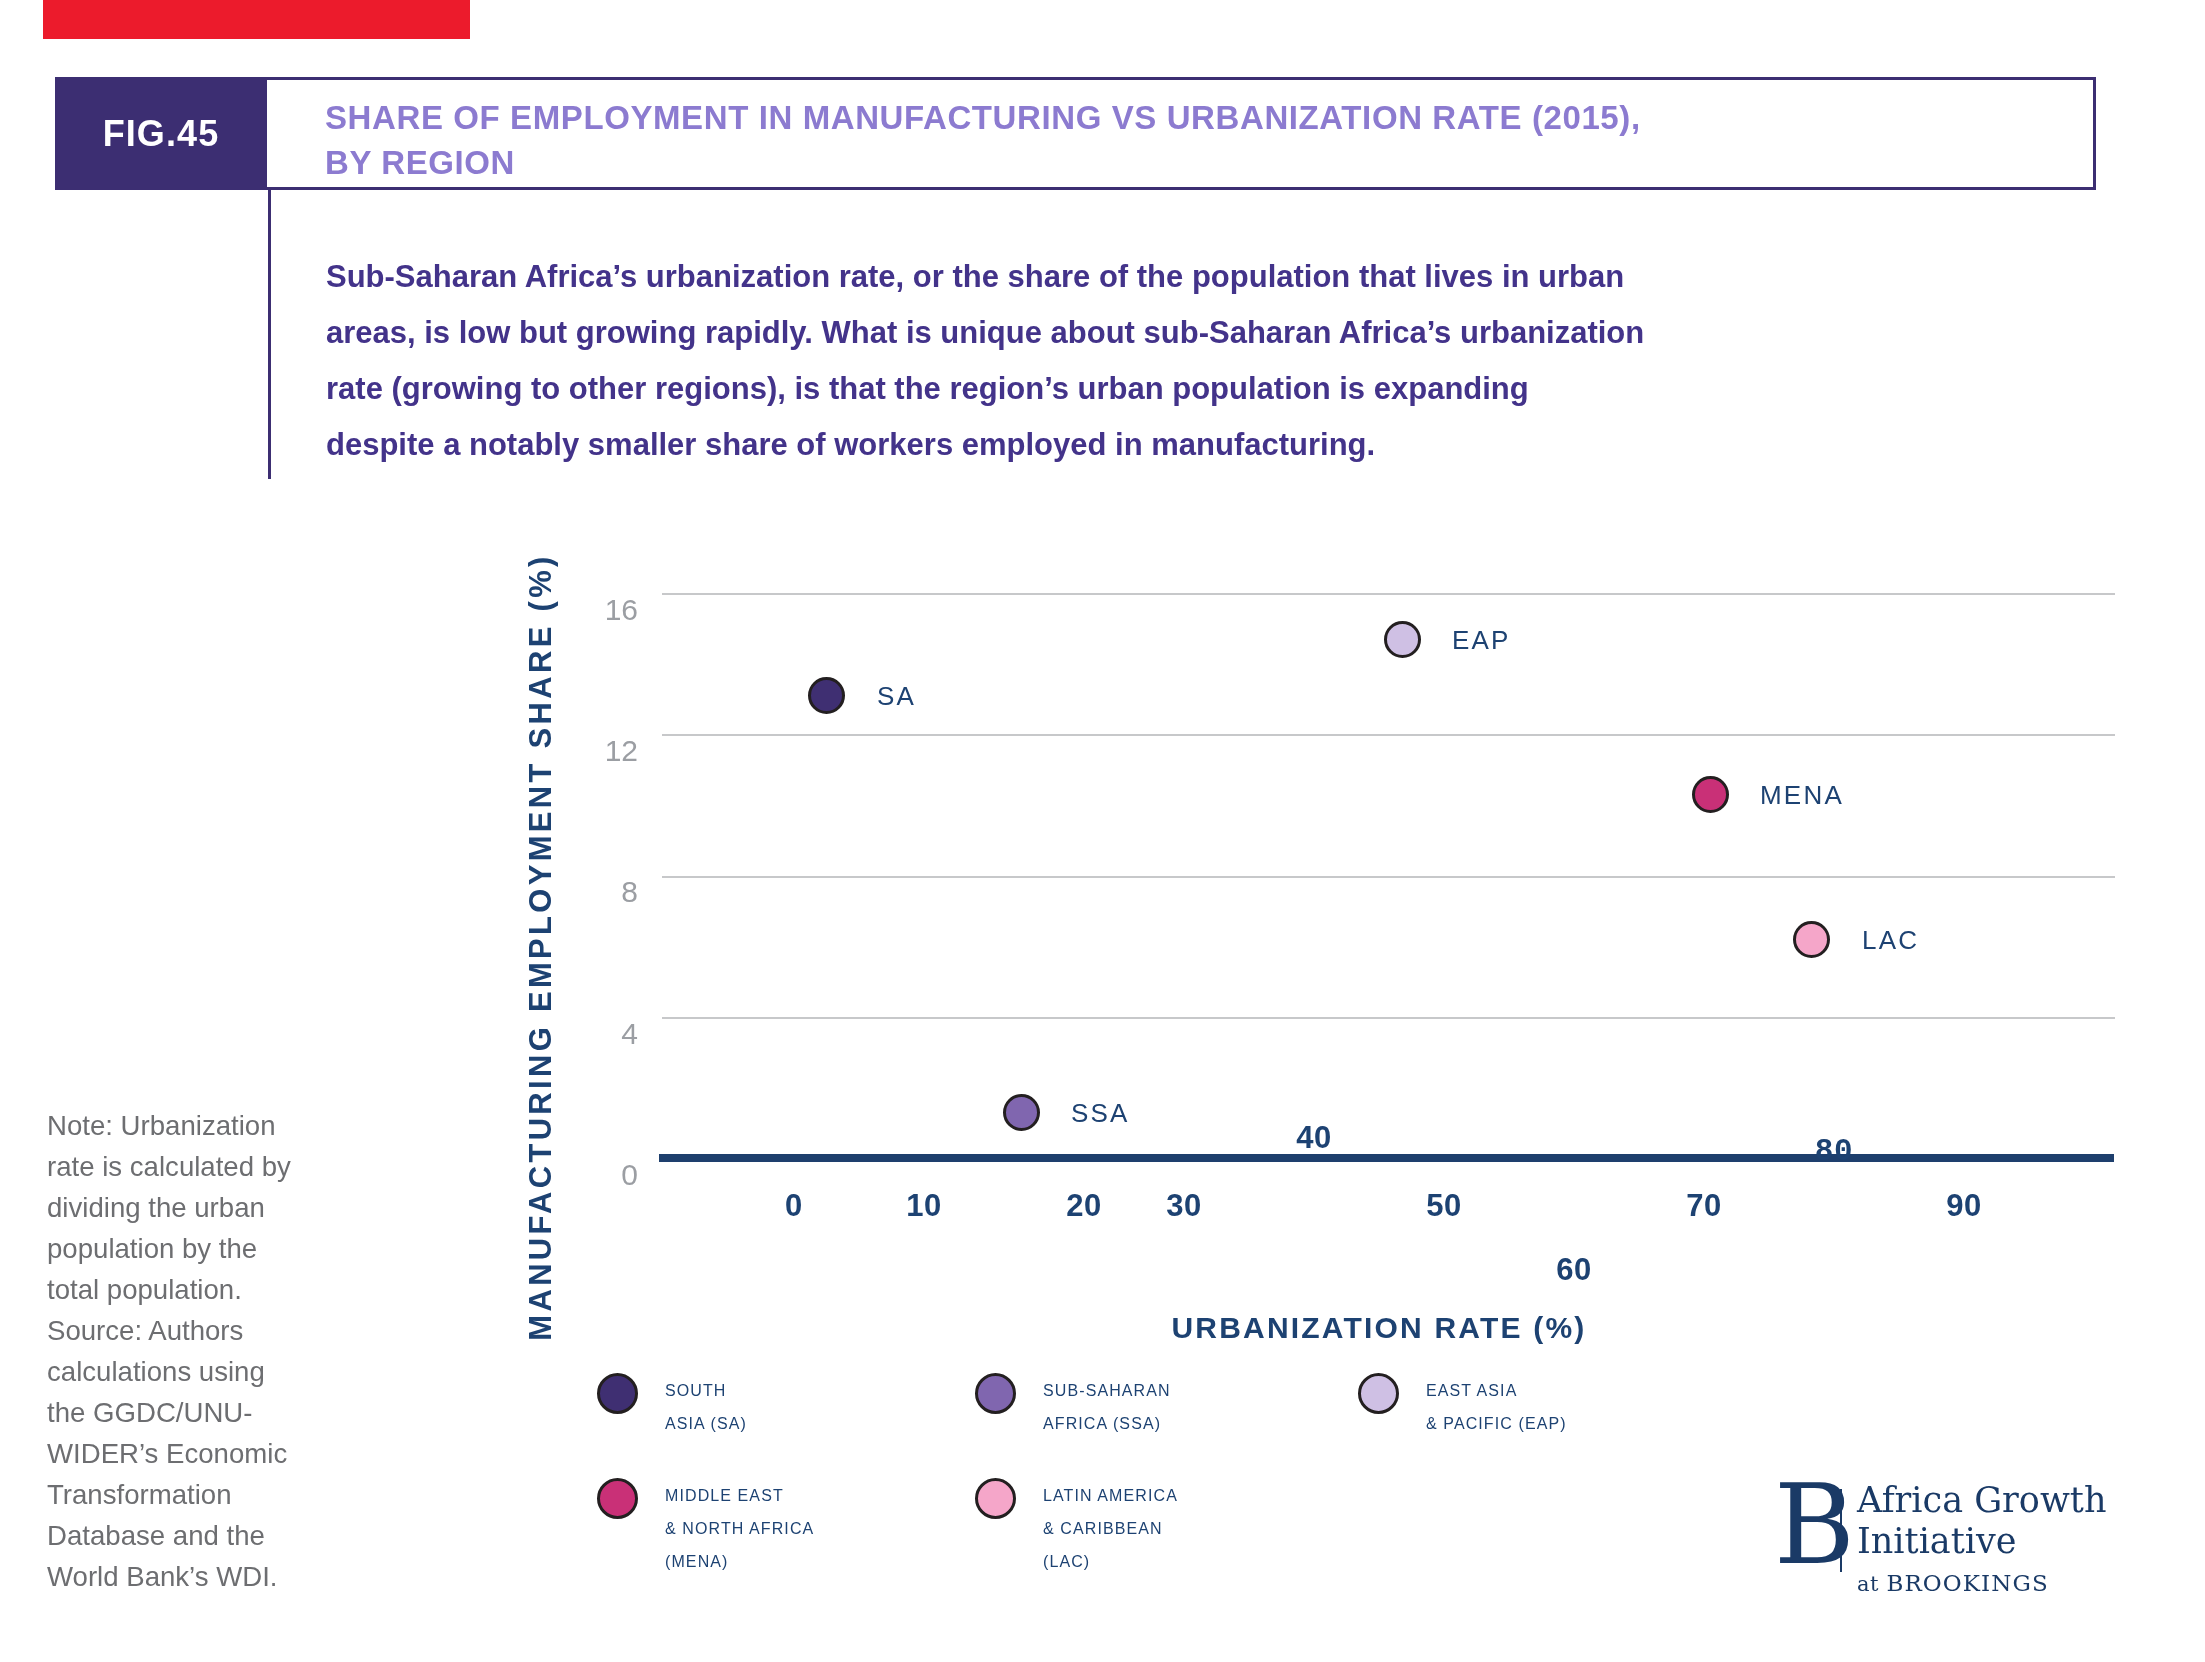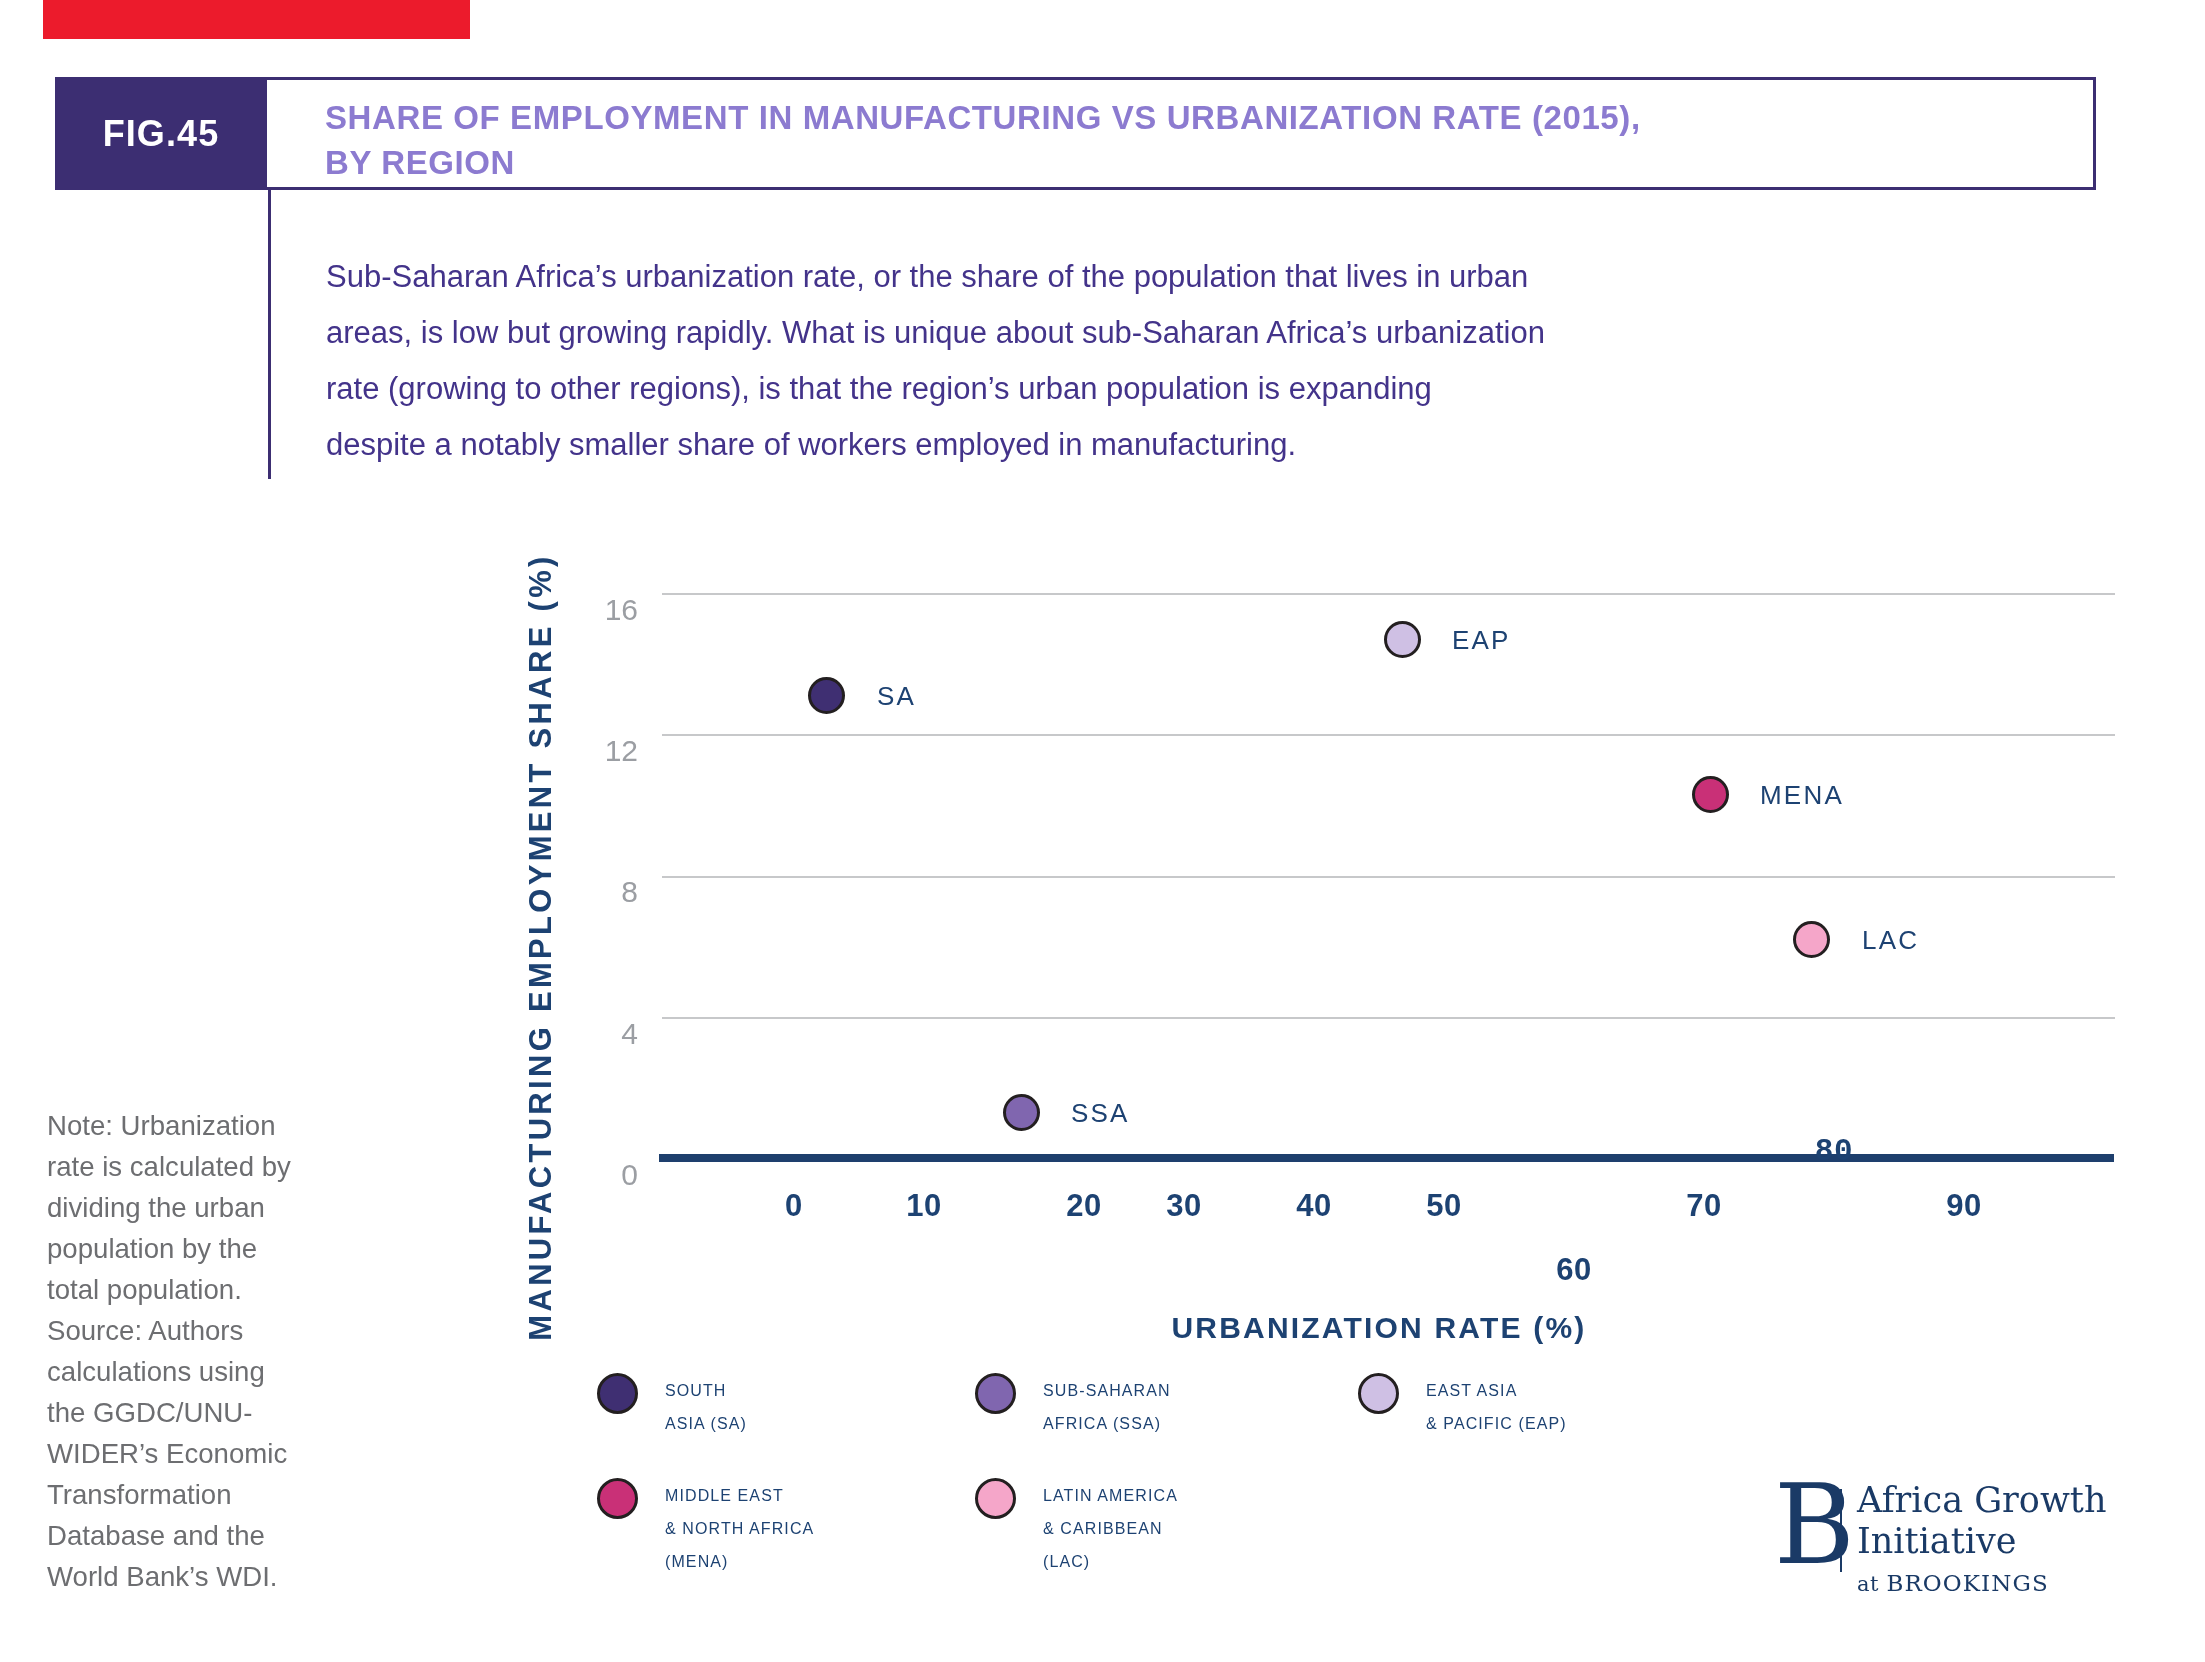--- a/index.html
+++ b/index.html
@@ -21,21 +21,21 @@
     background:#ffffff;box-sizing:border-box;
     border-top:3.3px solid #3C2E72;border-right:3.3px solid #3C2E72;border-bottom:3.3px solid #3C2E72;
   }
   .header-title{
     position:absolute;left:58px;top:15.4px;width:1737px;
     color:#8C7BD0;font-weight:bold;font-size:33px;line-height:45px;letter-spacing:0.6px;
   }
   .v-rule{position:absolute;left:268px;top:190px;width:2.8px;height:289px;background:#3C2E72;}
   .description{
     position:absolute;left:326px;top:249px;width:1720px;
-    color:#43338A;font-size:31px;line-height:56px;font-weight:normal;
+    color:#43338A;font-size:31px;line-height:56px;font-weight:bold;
   }
 
   
   .note{
     position:absolute;left:47px;top:1105px;width:342px;
     color:#6D6E71;font-size:27.6px;line-height:41px;
   }
 
   
   .chart-layer{position:absolute;left:0;top:0;width:2205px;height:1663px;}
@@ -146,21 +146,21 @@
     <div class="x-axis-line" style="left: 659px; width: 1455px; top: 1154px; height: 8.3px;"></div>
     <div class="y-tick" style="left: 550px; top: 1144px;">0</div>
     <div class="y-tick" style="left: 550px; top: 1003px;">4</div>
     <div class="y-tick" style="left: 550px; top: 861px;">8</div>
     <div class="y-tick" style="left: 550px; top: 720px;">12</div>
     <div class="y-tick" style="left: 550px; top: 579px;">16</div>
     <div class="x-tick" style="left: 750px; top: 1190px;">0</div>
     <div class="x-tick" style="left: 880px; top: 1190px;">10</div>
     <div class="x-tick" style="left: 1040px; top: 1190px;">20</div>
     <div class="x-tick" style="left: 1140px; top: 1190px;">30</div>
-    <div class="x-tick" style="left: 1270px; top: 1190px; text-align: center;">40</div>
+    <div class="x-tick" style="left: 1270px; top: 1122px; text-align: center;">40</div>
     <div class="x-tick" style="left: 1400px; top: 1190px;">50</div>
     <div class="x-tick" style="left: 1530px; top: 1254px;">60</div>
     <div class="x-tick" style="left: 1660px; top: 1190px;">70</div>
     <div class="x-tick" style="left: 1790px; top: 1136px; font-family: Liberation Mono, monospace;">80</div>
     <div class="x-tick" style="left: 1920px; top: 1190px;">90</div>
     <div class="dot" style="width: 37px; height: 37px; left: 808px; top: 677px; background: rgb(63, 47, 114);"></div>
     <div class="dot-label" style="left: 877px; top: 683px;">SA</div>
     <div class="dot" style="width: 37px; height: 37px; left: 1003px; top: 1094px; background: rgb(128, 102, 175);"></div>
     <div class="dot-label" style="left: 1071px; top: 1100px;">SSA</div>
     <div class="dot" style="width: 37px; height: 37px; left: 1384px; top: 621px; background: rgb(207, 192, 228);"></div>

